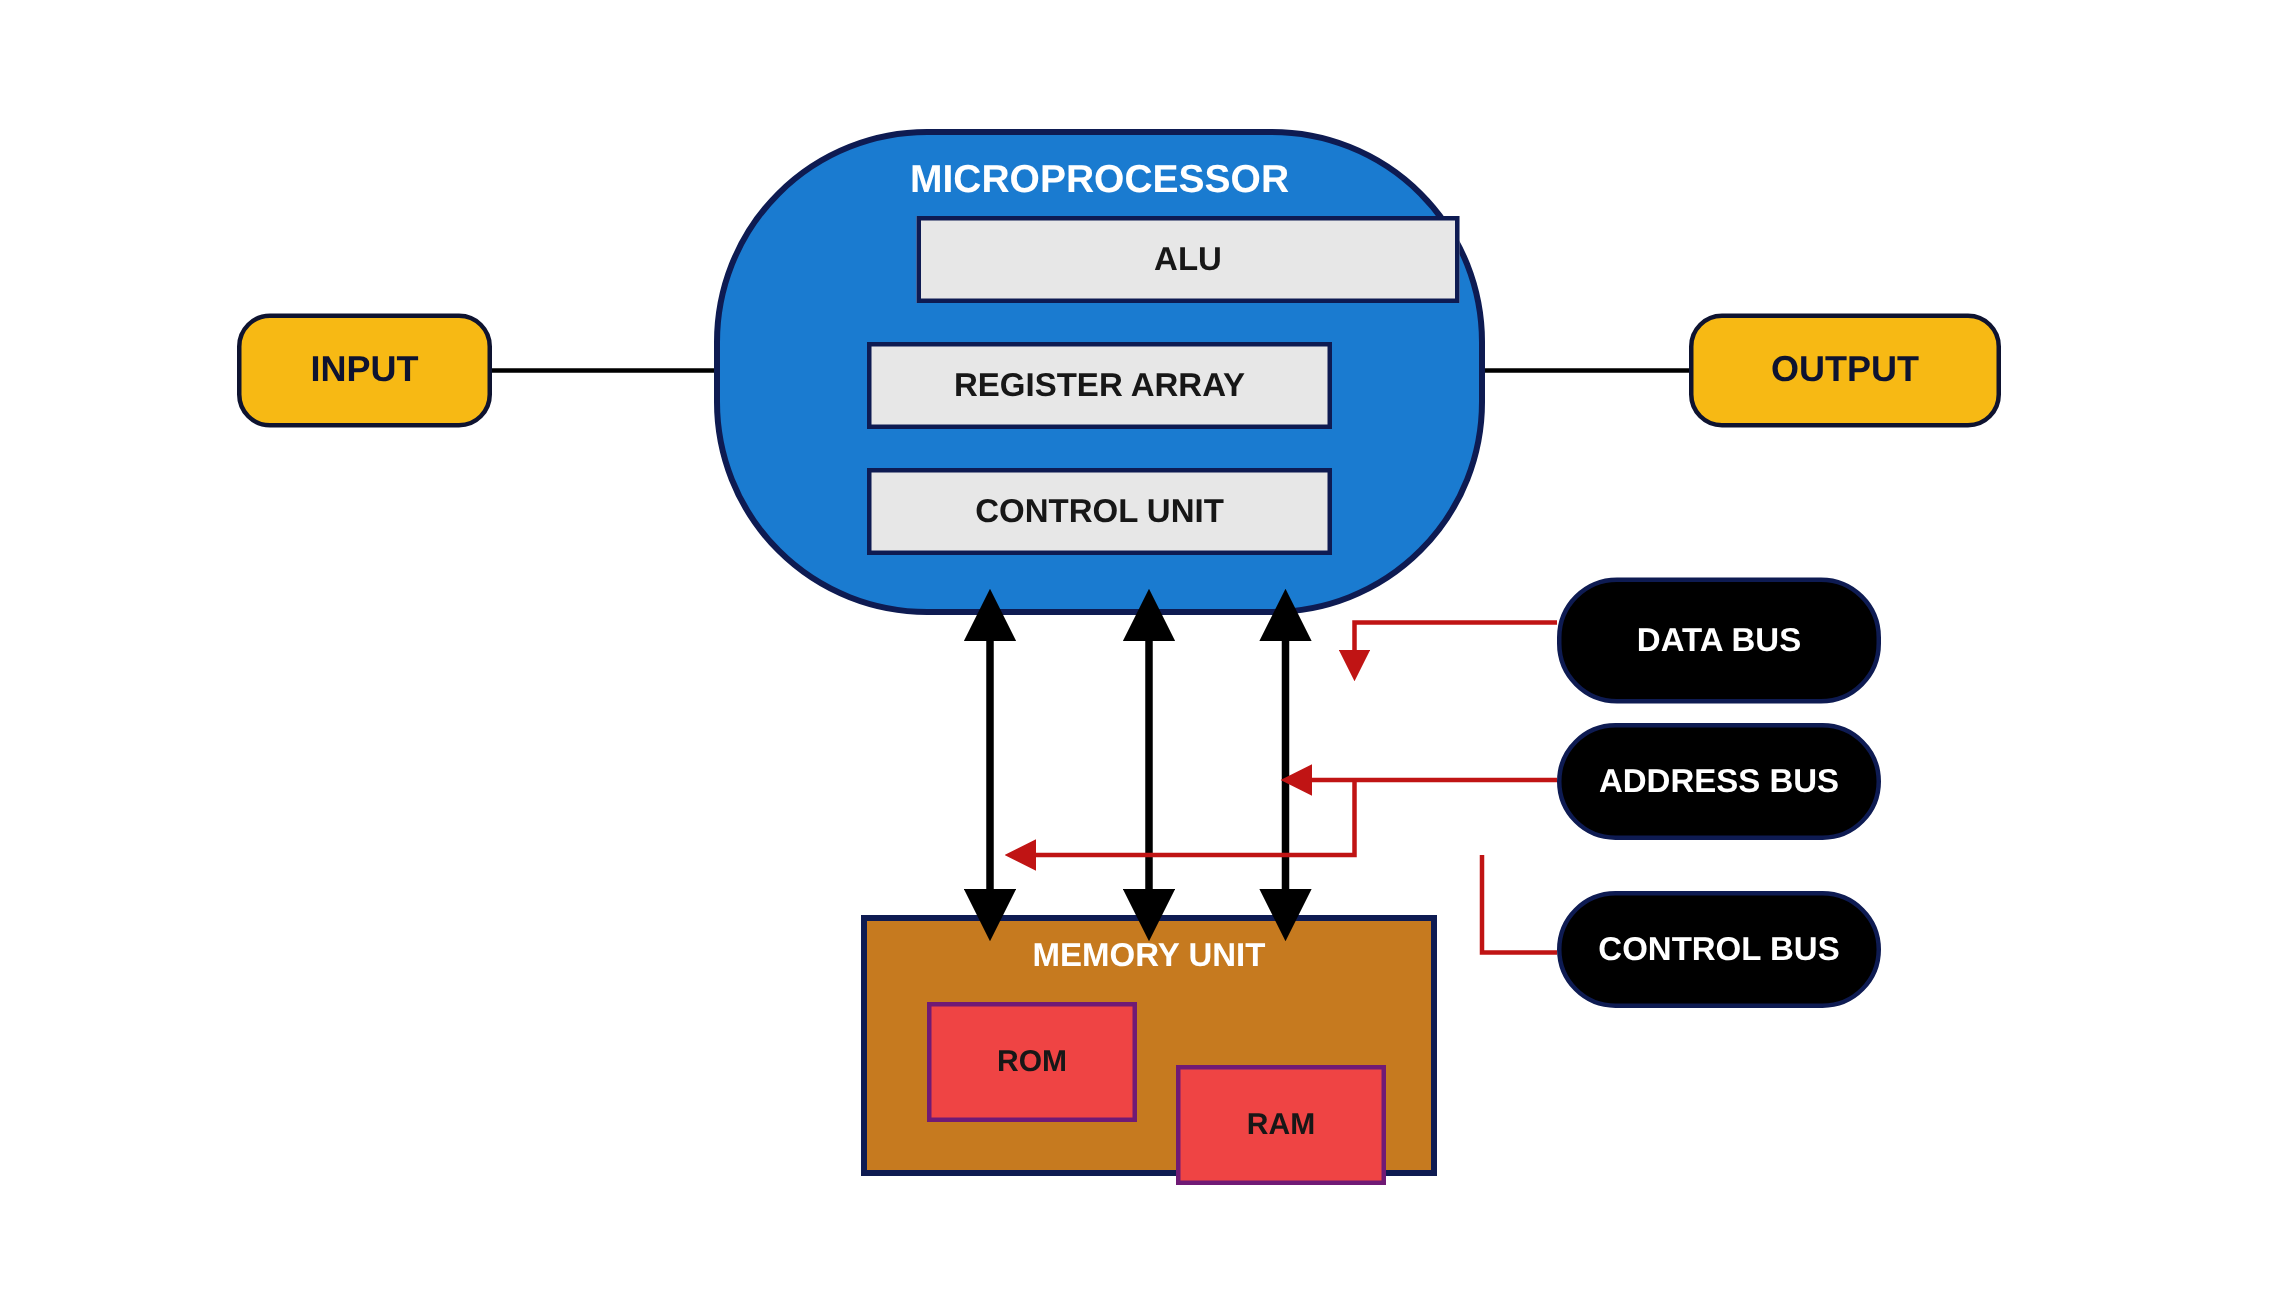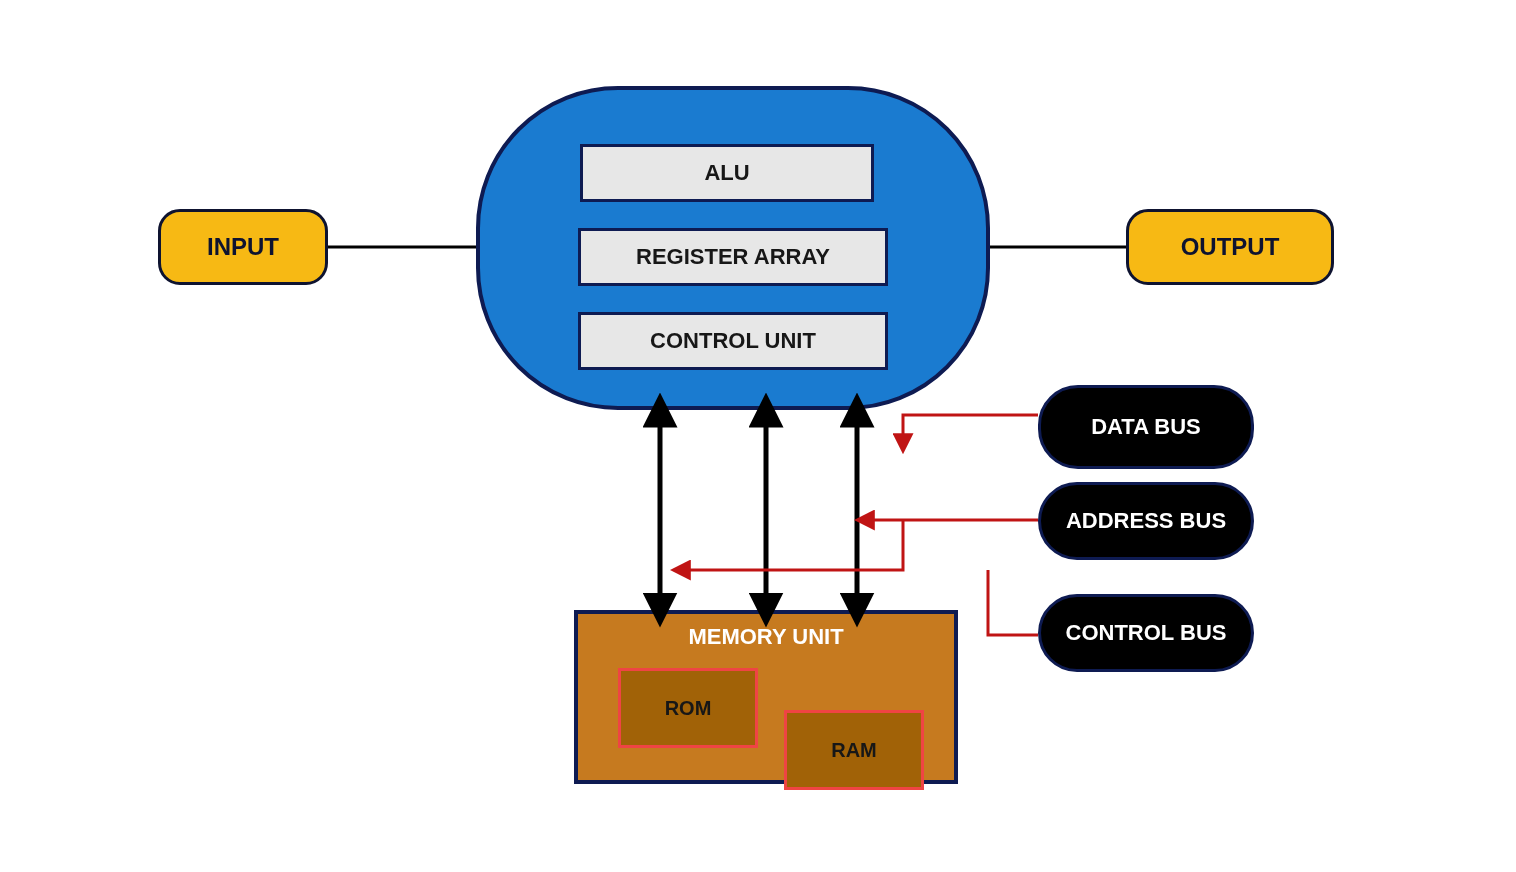--- a/index.html
+++ b/index.html
@@ -50,22 +50,22 @@
     color: #171717;
   }
   .memory-title {
     position: absolute;
     color: #ffffff;
     font-size: 22px;
     font-weight: 700;
     text-align: center;
   }
   .mem-sub {
-    background: #a16207;
-    border: 3px solid #ef4444;
+    background: #ef4444;
+    border: 3px solid #701a75;
     font-size: 20px;
     color: #171717;
     align-items: center;
   }
   .bus-pill {
     background: #000000;
     color: #ffffff;
     border: 3px solid #0e1b52;
     border-radius: 40px;
     font-size: 22px;
@@ -110,22 +110,23 @@
   </svg>
 
   <div class="box input-box" style="left:130px; top:209px; width:170px; height:76px;">
     <span>INPUT</span>
   </div>
 
   <div class="box output-box" style="left:1098px; top:209px; width:208px; height:76px;">
     <span>OUTPUT</span>
   </div>
 
+  <div class="micro-title" style="left:550px; top:104px; width:310px;">MICROPROCESSOR</div>
 
-  <div class="box micro-sub" style="left:552px; top:144px; width:294px; height:58px;justify-content:center;">
+  <div class="box micro-sub" style="left:583px; top:144px; width:362px; height:58px;justify-content:center;">
     <span>ALU</span>
   </div>
   <div class="box micro-sub" style="left:550px; top:228px; width:310px; height:58px;">
     <span>REGISTER ARRAY</span>
   </div>
   <div class="box micro-sub" style="left:550px; top:312px; width:310px; height:58px;">
     <span>CONTROL UNIT</span>
   </div>
 
   <div class="memory-title" style="left:548px; top:624px; width:380px;">MEMORY UNIT</div>

